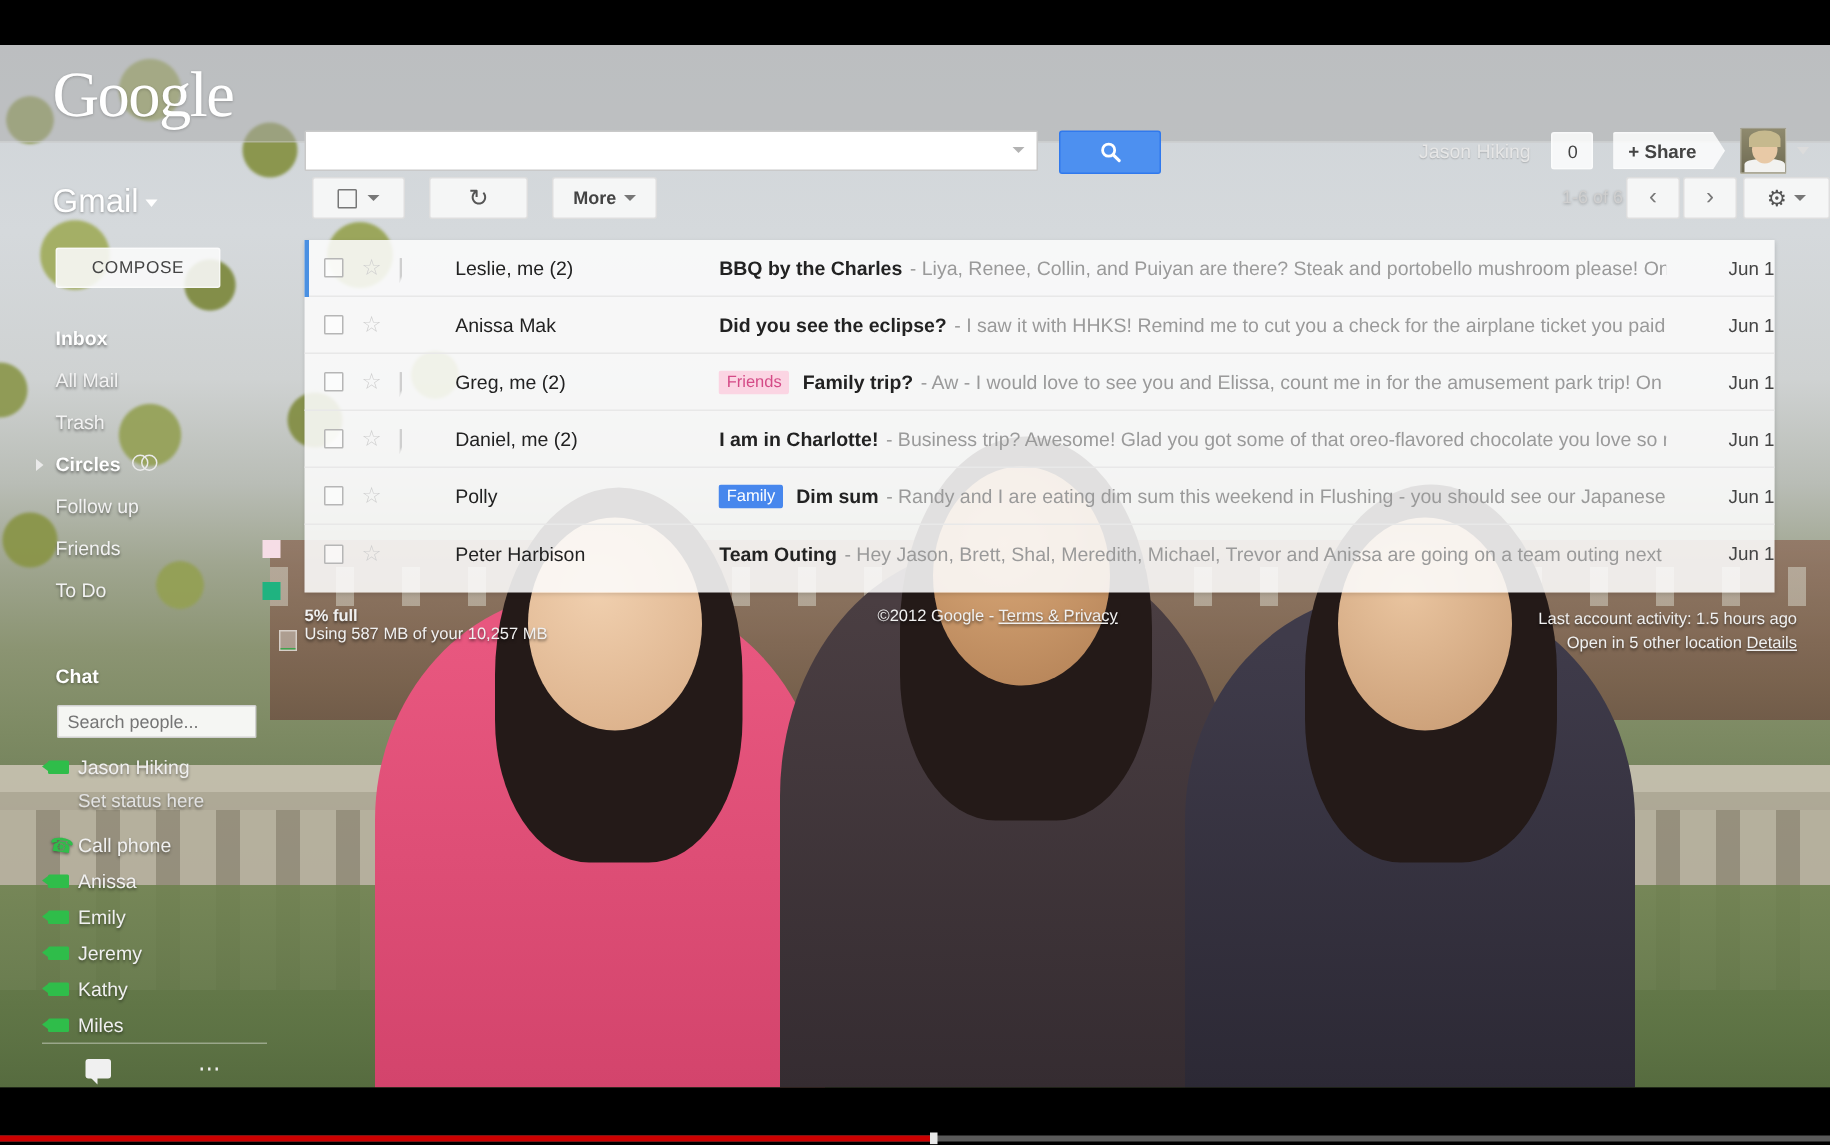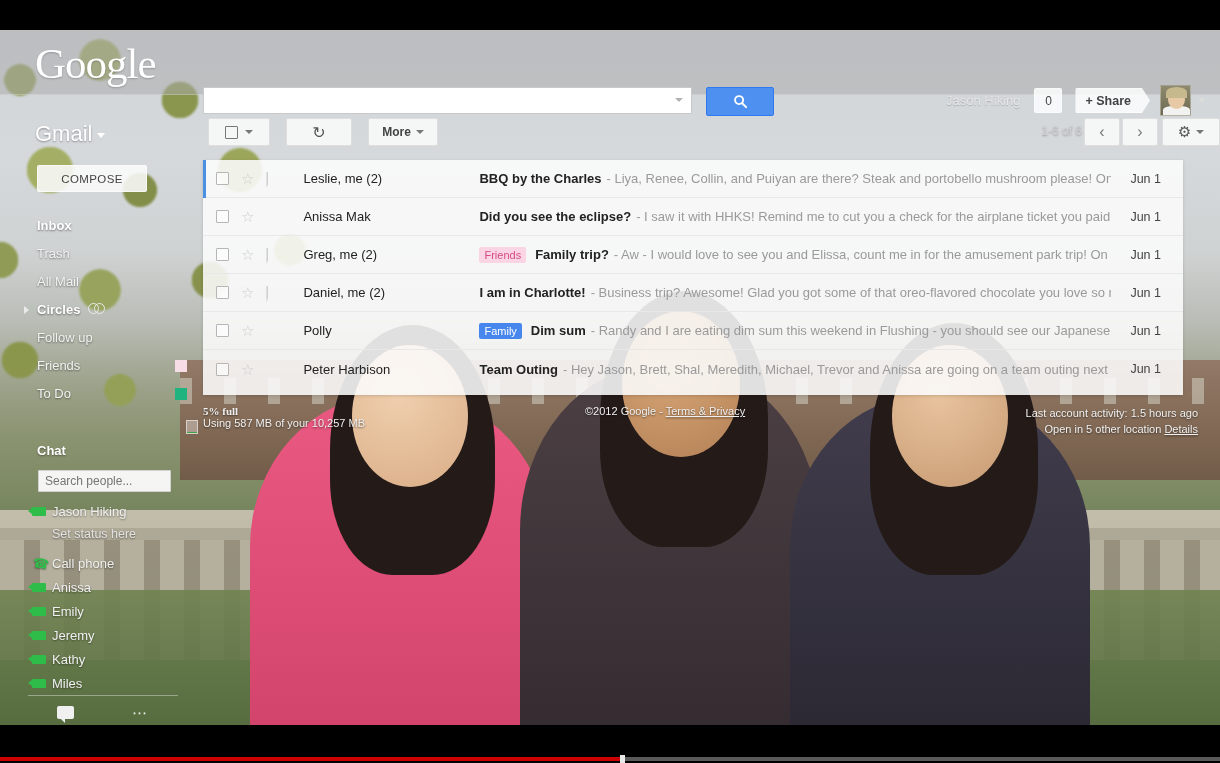--- a/index.html
+++ b/index.html
@@ -249,21 +249,21 @@
   .msgcell {
     flex:1; overflow:hidden; white-space:nowrap; display:flex; align-items:center; min-width:0;
   }
   .chip {
     font-size:11px; padding:1px 5px; border-radius:2px; margin-right:9px; flex:none; line-height:14px;
   }
   .chip.friends { background:#fbd5e3; color:#d44b87; }
   .chip.family { background:#4787ed; color:#fff; }
   .subject { font-weight:bold; color:#222; flex:none; }
   .snippet { color:#9a9a9a; overflow:hidden; white-space:nowrap; text-overflow:clip; }
-  .date { width:72px; text-align:right; padding-right:22px; color:#444; flex:none; font-size:12.5px; }
+  .date { width:72px; text-align:right; color:#444; flex:none; font-size:12.5px; }
 
   
   #toolbar { position:absolute; left:203px; top:118px; width:1017px; height:34px; z-index:16; }
   .tb-btn {
     position:absolute; height:28px; background:rgba(250,250,250,.86);
     border:1px solid rgba(220,220,220,.95); border-radius:2px;
     display:flex; align-items:center; justify-content:center; cursor:pointer;
     font-size:12px; color:#444; font-weight:bold;
   }
   .tb-sel { left:5px; top:0; width:62px; gap:7px; }
@@ -272,21 +272,21 @@
   .tb-refresh { left:83px; top:0; width:66px; font-size:16px; font-weight:normal; color:#555; }
   .tb-more { left:165px; top:0; width:70px; gap:5px; }
   .pager { position:absolute; right:138px; top:6px; font-size:12px; color:#cfcfcf; text-shadow:0 1px 2px rgba(0,0,0,.3); }
   .tb-prev { right:100px; top:0; width:36px; font-size:16px; font-weight:normal; color:#777; }
   .tb-next { right:62px; top:0; width:36px; font-size:16px; font-weight:normal; color:#777; }
   .tb-gear { right:0; top:0; width:58px; gap:5px; font-size:15px; font-weight:normal; color:#555; }
 
   
   .foot { position:absolute; z-index:14; font-size:11px; color:#f0f0f0; text-shadow:0 1px 2px rgba(0,0,0,.55); }
   .foot-left { left:203px; top:405px; }
-  .foot-left .full { font-weight:bold;font-family:Liberation Serif, serif; }
+  .foot-left .full { font-weight:bold; }
   .storage-bar {
     position:absolute; left:186px; top:420px; width:12px; height:14px;
     background:rgba(255,255,255,.35); border:1px solid rgba(255,255,255,.5); z-index:14;
   }
   .storage-bar i { position:absolute; left:0; bottom:0; width:100%; height:6%; background:#3fa34d; }
   .foot-center { left:585px; top:405px; }
   .foot-center a { color:#f0f0f0; }
   .foot-right { right:22px; top:405px; text-align:right; line-height:16px; }
   .foot-right u { text-decoration:underline; }
 </style>
@@ -344,24 +344,24 @@
       <span>Gmail</span><span class="gmail-caret"></span>
     </div>
 
     <div class="compose-btn">COMPOSE</div>
 
     <div class="nav">
       <div class="nav-item bold">
         <span>Inbox</span>
       </div>
       <div class="nav-item">
+        <span>All Mail</span>
+      </div>
+      <div class="nav-item">
         <span>Trash</span>
-      </div>
-      <div class="nav-item">
-        <span>All Mail</span>
       </div>
       <div class="nav-item bold">
         <span class="nav-tri"></span>
         <span>Circles</span>
         <span class="circles-icon">
             <i></i>
             <i></i>
           </span>
       </div>
       <div class="nav-item">

